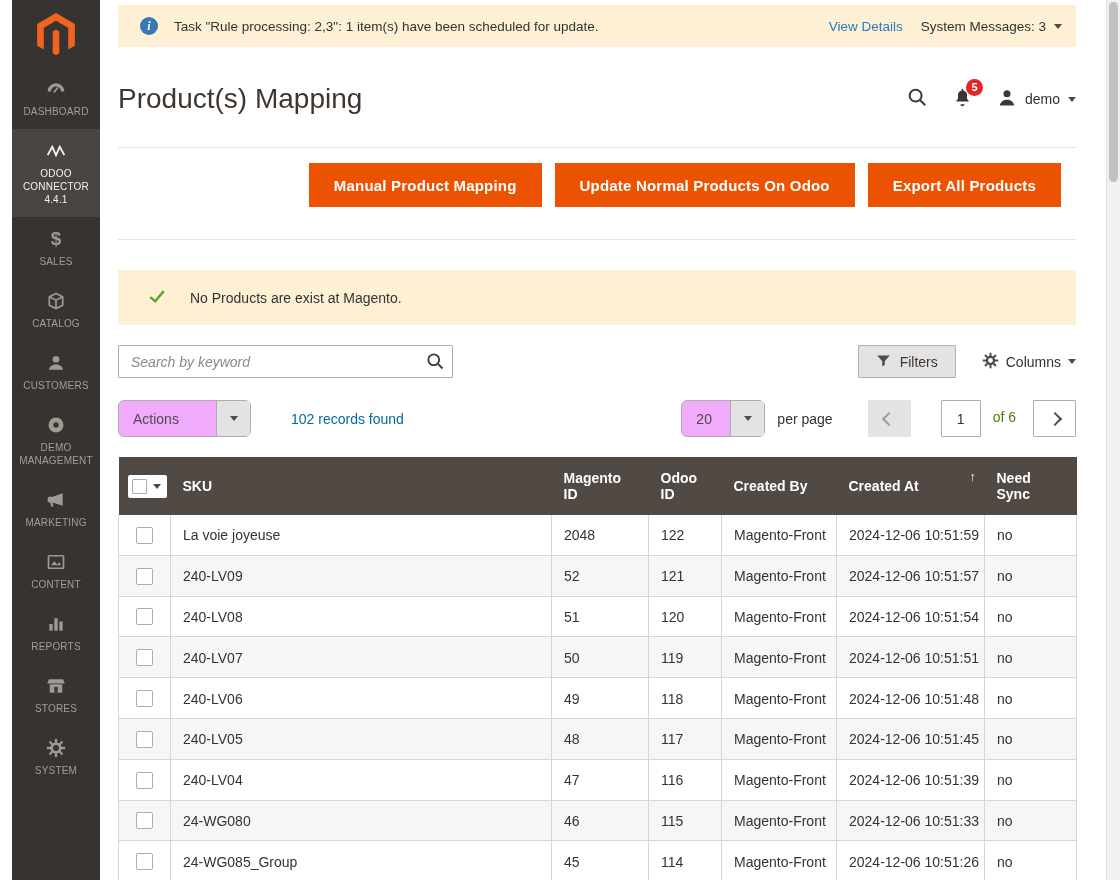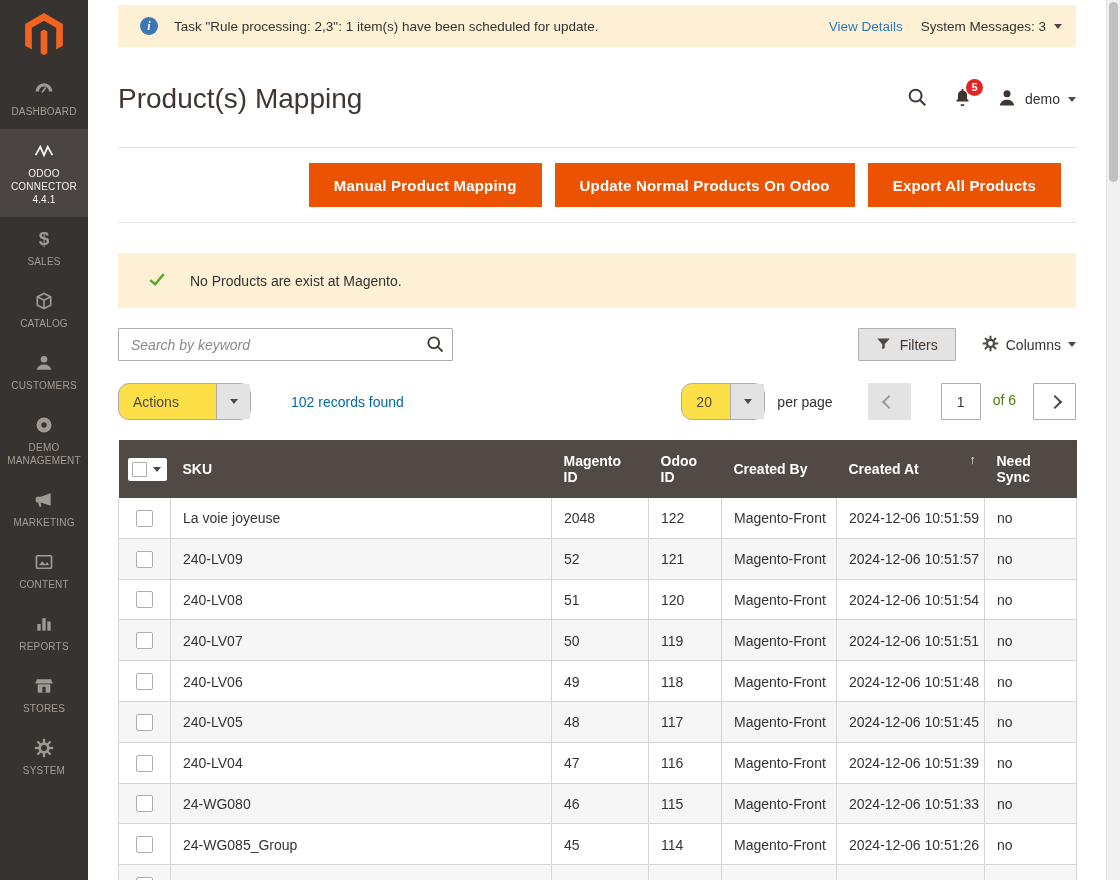--- a/index.html
+++ b/index.html
@@ -1,20 +1,20 @@
 <!DOCTYPE html>
 <html><head>
 <meta charset="utf-8">
 <style>
   html,body { margin:0; padding:0; width:1120px; height:880px; overflow:hidden;
               font-family:"Liberation Sans", sans-serif; background:#fff; }
   .app { position:relative; width:1120px; height:880px; }
 
   
-  .sidebar { position:absolute; left:0; top:0; width:88px; height:880px; background:#373330; z-index:5; }
+  .sidebar { position:absolute; left:12px; top:0; width:88px; height:880px; background:#373330; z-index:5; }
   .logo { padding:13px 0 10px; display:flex; justify-content:center; cursor:pointer; }
   .nav-item { display:flex; flex-direction:column; align-items:center; gap:6px; padding:12px 3px 11px; cursor:pointer; }
   .nav-icon { height:20px; display:flex; align-items:center; justify-content:center; }
   .nav-label { font-size:10px; color:#a79d95; text-align:center; line-height:1.3; letter-spacing:.2px; }
   .nav-item.active { background:#4a4542; }
   .nav-item.active .nav-label { color:#f7f3ef; }
   .dollar { font-size:19px; font-weight:700; color:#a09a93; line-height:20px; }
 
   
   .main { position:absolute; left:88px; top:0; width:1018px; height:880px; padding:0 30px; box-sizing:border-box; }
@@ -34,42 +34,42 @@
   .page-header { display:flex; align-items:center; margin-top:30px; height:44px; }
   h1.page-title { font-size:28px; font-weight:400; color:#41362f; margin:0;text-align:center; }
   .header-icons { margin-left:auto; display:flex; align-items:center; gap:24px; }
   .bell-wrap { position:relative; cursor:pointer; }
   .badge { position:absolute; top:-8px; right:-10px; min-width:17px; height:17px; border-radius:9px;
            background:#e22626; color:#fff; font-size:11px; font-weight:700;
            display:flex; align-items:center; justify-content:center; padding:0 3px; box-sizing:border-box; }
   .user-wrap { display:flex; align-items:center; gap:8px; cursor:pointer; font-size:14px; color:#333; }
 
   .page-actions { margin-top:26px; border-top:1px solid #e3e3e3; border-bottom:1px solid #e3e3e3;
-                  padding:15px 15px 15px 0; display:flex; justify-content:flex-end; gap:13px; }
+                  padding:15px 15px 32px 0; display:flex; justify-content:flex-end; gap:13px; }
   .btn-primary { height:44px; padding:0 25px; background:#eb5202; color:#fff; font-weight:700;
                  font-size:15px; border:none; font-family:inherit; letter-spacing:.2px; cursor:pointer; }
 
   .status-msg { margin-top:30px; height:55px; background:#fdf0d5; display:flex; align-items:center;
                 padding:0 30px; font-size:14px; color:#333; gap:24px; }
 
   .keyword-row { margin-top:20px; display:flex; align-items:center;justify-content:center; }
   .search-wrap { position:relative; width:335px; }
   .search-wrap input { width:100%; height:33px; box-sizing:border-box; border:1px solid #adadad;
                        padding:0 40px 0 12px; font-size:14px; color:#333; font-family:inherit; border-radius:1px; }
   input::placeholder { font-style:italic; color:#8a8a8a; }
   .search-glass { position:absolute; right:8px; top:6px; cursor:pointer; }
   .right-tools { margin-left:auto; display:flex; align-items:center; gap:26px; }
   .filters-btn { height:33px; display:flex; align-items:center; gap:9px; padding:0 17px;
                  background:#e3e3e3; border:1px solid #b1b1b1; border-radius:1px; font-size:14px;
                  color:#41362f; cursor:pointer; box-sizing:border-box; }
   .columns-ctl { display:flex; align-items:center; gap:7px; font-size:14px; color:#333; cursor:pointer; }
 
   .controls-row { margin-top:22px; display:flex; align-items:center; }
-  .msel { display:flex; align-items:stretch; height:37px; background:#fde047; border:1px solid #adadad;
-          border-radius:11px; box-sizing:border-box; cursor:pointer; }
+  .msel { display:flex; align-items:stretch; height:37px; background:#f0abfc; border:1px solid #adadad;
+          border-radius:6px; box-sizing:border-box; cursor:pointer; }
   .msel .txt { padding:0 14px; display:flex; align-items:center; font-size:14px; color:#514943; }
   .msel .arrow { width:33px; border-left:1px solid #adadad; background:#e3e3e3;
                  display:flex; align-items:center; justify-content:center; margin-left:auto; }
   .actions-select { width:133px; }
   .records { margin-left:40px; font-size:14px; color:#0369a1; }
   .pager { margin-left:auto; display:flex; align-items:center; }
   .size-select { width:84px; }
   .per-page { margin-left:12px; font-size:14px; color:#333; }
   .pg-btn { width:43px; height:37px; display:flex; align-items:center; justify-content:center;
             border-radius:1px; box-sizing:border-box; cursor:pointer; }

